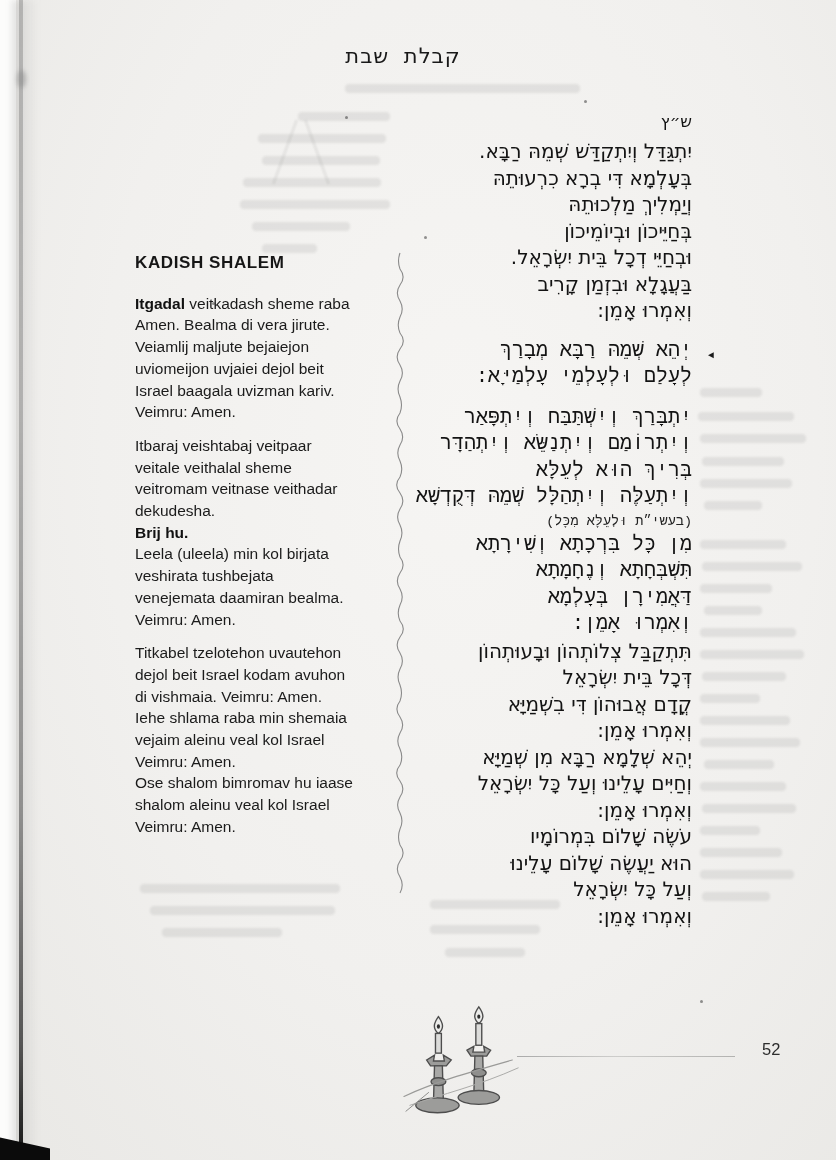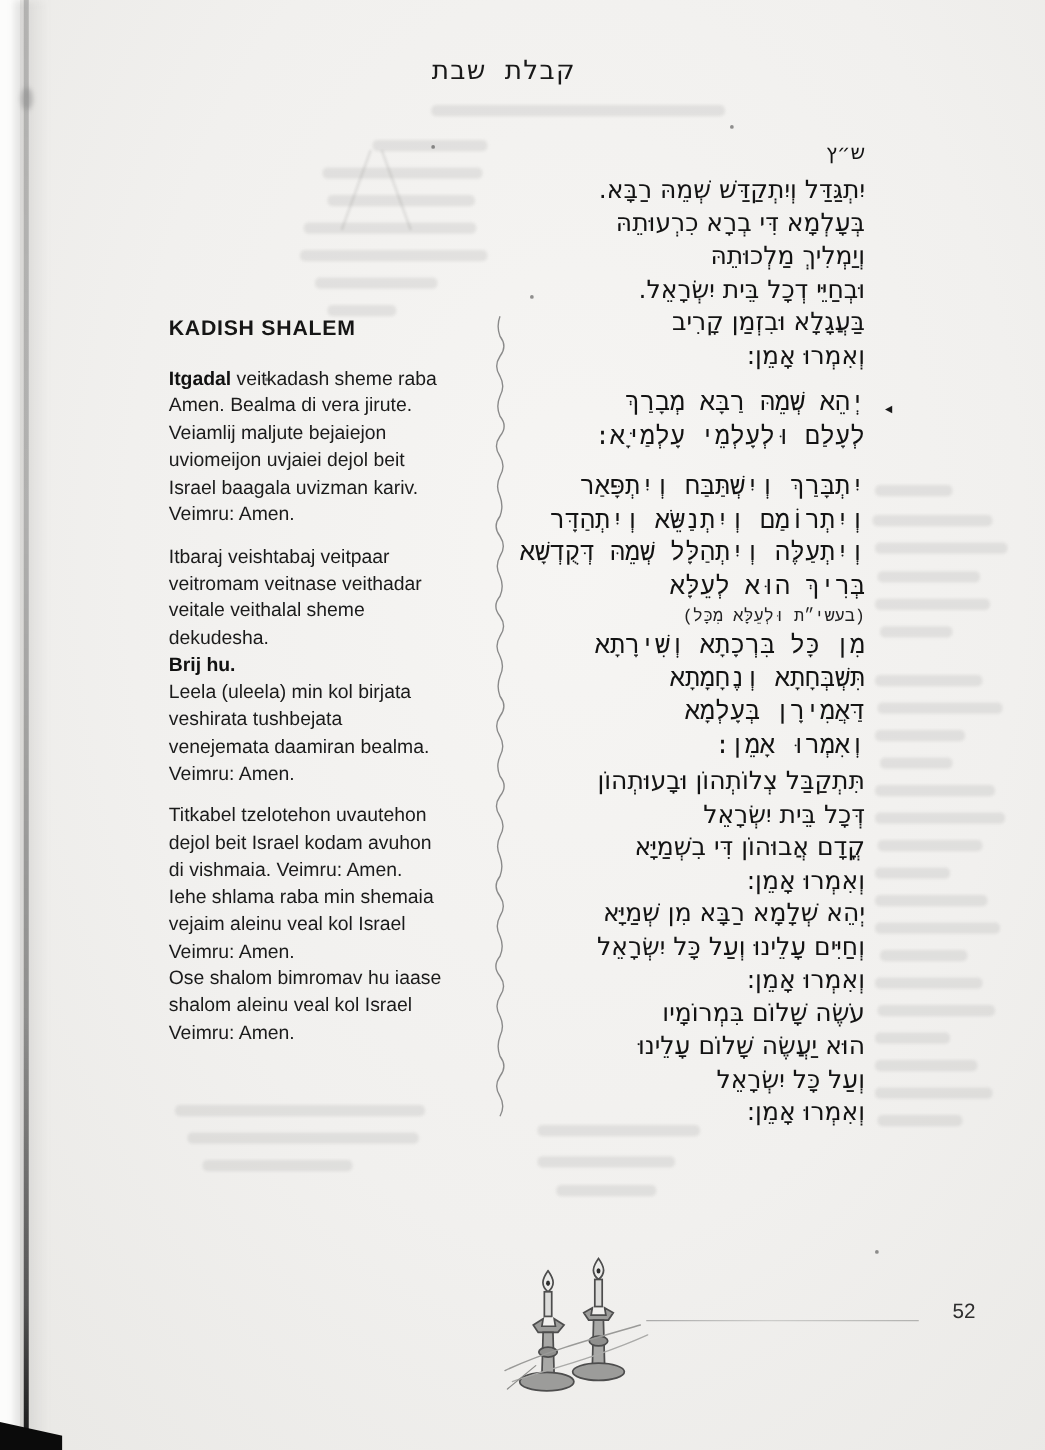--- a/index.html
+++ b/index.html
@@ -72,22 +72,22 @@
         <div class="para">
           <div class="tline"><b>Itgadal</b> veitkadash sheme raba</div>
           <div class="tline">Amen. Bealma di vera jirute.</div>
           <div class="tline">Veiamlij maljute bejaiejon</div>
           <div class="tline">uviomeijon uvjaiei dejol beit</div>
           <div class="tline">Israel baagala uvizman kariv.</div>
           <div class="tline">Veimru: Amen.</div>
         </div>
         <div class="para">
           <div class="tline">Itbaraj veishtabaj veitpaar</div>
+          <div class="tline">veitale veithalal sheme</div>
           <div class="tline">veitromam veitnase veithadar</div>
-          <div class="tline">veitale veithalal sheme</div>
           <div class="tline">dekudesha.</div>
           <div class="tline"><b>Brij hu.</b></div>
           <div class="tline">Leela (uleela) min kol birjata</div>
           <div class="tline">veshirata tushbejata</div>
           <div class="tline">venejemata daamiran bealma.</div>
           <div class="tline">Veimru: Amen.</div>
         </div>
         <div class="para">
           <div class="tline">Titkabel tzelotehon uvautehon</div>
           <div class="tline">dejol beit Israel kodam avuhon</div>
@@ -106,33 +106,34 @@
     <path id="wavy-path" d="M7 2 Q4.0 10 7 18 Q13.2 26 7 34 Q1.7 42 7 50 Q11.4 58 7 66 Q3.5 74 7 82 Q13.6 90 7 98 Q1.3 106 7 114 Q11.8 122 7 130 Q3.1 138 7 146 Q10.0 154 7 162 Q0.8 170 7 178 Q12.3 186 7 194 Q2.6 202 7 210 Q10.5 218 7 226 Q0.4 234 7 242 Q12.7 250 7 258 Q2.2 266 7 274 Q10.9 282 7 290 Q4.0 298 7 306 Q13.2 314 7 322 Q1.7 330 7 338 Q11.4 346 7 354 Q3.5 362 7 370 Q13.6 378 7 386 Q1.3 394 7 402 Q11.8 410 7 418 Q3.1 426 7 434 Q10.0 442 7 450 Q0.8 458 7 466 Q12.3 474 7 482 Q2.6 490 7 498 Q10.5 506 7 514 Q0.4 522 7 530 Q12.7 538 7 546 Q2.2 554 7 562 Q10.9 570 7 578 Q4.0 586 7 594 Q13.2 602 7 610 Q1.7 618 7 626 Q11.4 634 7 642" fill="none" stroke="#8a8a8a" stroke-width="1.1"></path>
   </svg>
 
   <div class="hebrew">
     <div class="leader">ש״ץ</div>
     <div class="lines">
         <div class="stanza">
           <div class="hline">יִתְגַּדַּל וְיִתְקַדַּשׁ שְׁמֵהּ רַבָּא.</div>
           <div class="hline">בְּעָלְמָא דִּי בְרָא כִרְעוּתֵהּ</div>
           <div class="hline">וְיַמְלִיךְ מַלְכוּתֵהּ</div>
+          <div class="hline">בְּחַיֵּיכוֹן וּבְיוֹמֵיכוֹן</div>
           <div class="hline">וּבְחַיֵּי דְכָל בֵּית יִשְׂרָאֵל.</div>
           <div class="hline">בַּעֲגָלָא וּבִזְמַן קָרִיב</div>
           <div class="hline">וְאִמְרוּ אָמֵן:</div>
         </div>
         <div class="stanza gap">
           <div class="hline">יְהֵא שְׁמֵהּ רַבָּא מְבָרַךְ<span class="marker">◄</span></div>
           <div class="hline">לְעָלַם וּלְעָלְמֵי עָלְמַיָּא:</div>
         </div>
         <div class="stanza gap">
           <div class="hline">יִתְבָּרַךְ וְיִשְׁתַּבַּח וְיִתְפָּאַר</div>
           <div class="hline">וְיִתְרוֹמַם וְיִתְנַשֵּׂא וְיִתְהַדָּר</div>
+          <div class="hline">בְּרִיךְ הוּא לְעֵלָּא</div>
           <div class="hline">וְיִתְעַלֶּה וְיִתְהַלָּל שְׁמֵהּ דְּקֻדְשָׁא</div>
-          <div class="hline">בְּרִיךְ הוּא לְעֵלָּא</div>
           <div class="hline small">(בעשי״ת וּלְעֵלָּא מִכָּל)</div>
           <div class="hline">מִן כָּל בִּרְכָתָא וְשִׁירָתָא</div>
           <div class="hline">תִּשְׁבְּחָתָא וְנֶחָמָתָא</div>
           <div class="hline">דַּאֲמִירָן בְּעָלְמָא</div>
           <div class="hline">וְאִמְרוּ אָמֵן:</div>
         </div>
         <div class="stanza">
           <div class="hline">תִּתְקַבַּל צְלוֹתְהוֹן וּבָעוּתְהוֹן</div>
           <div class="hline">דְּכָל בֵּית יִשְׂרָאֵל</div>
           <div class="hline">קֳדָם אֲבוּהוֹן דִּי בִשְׁמַיָּא</div>

